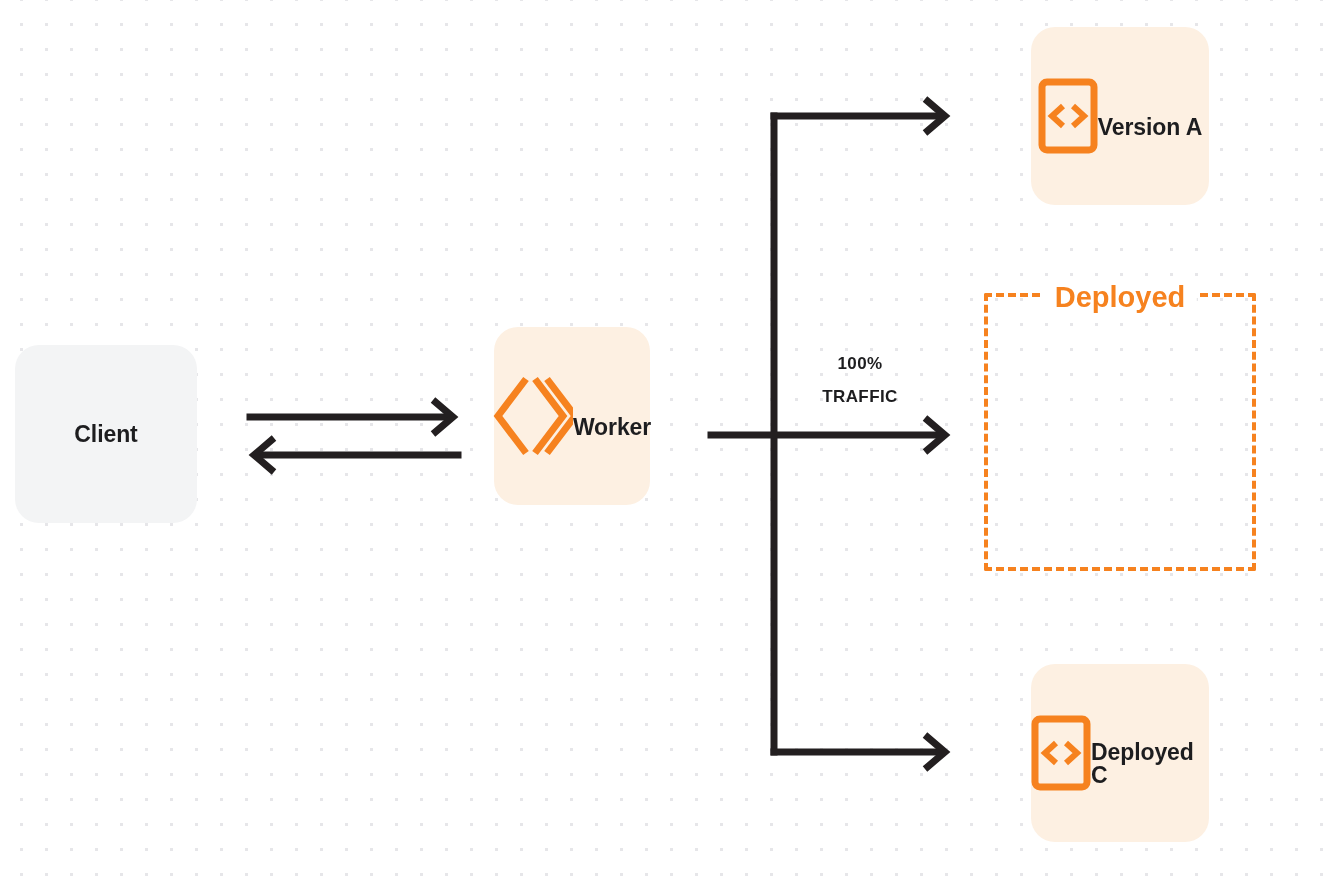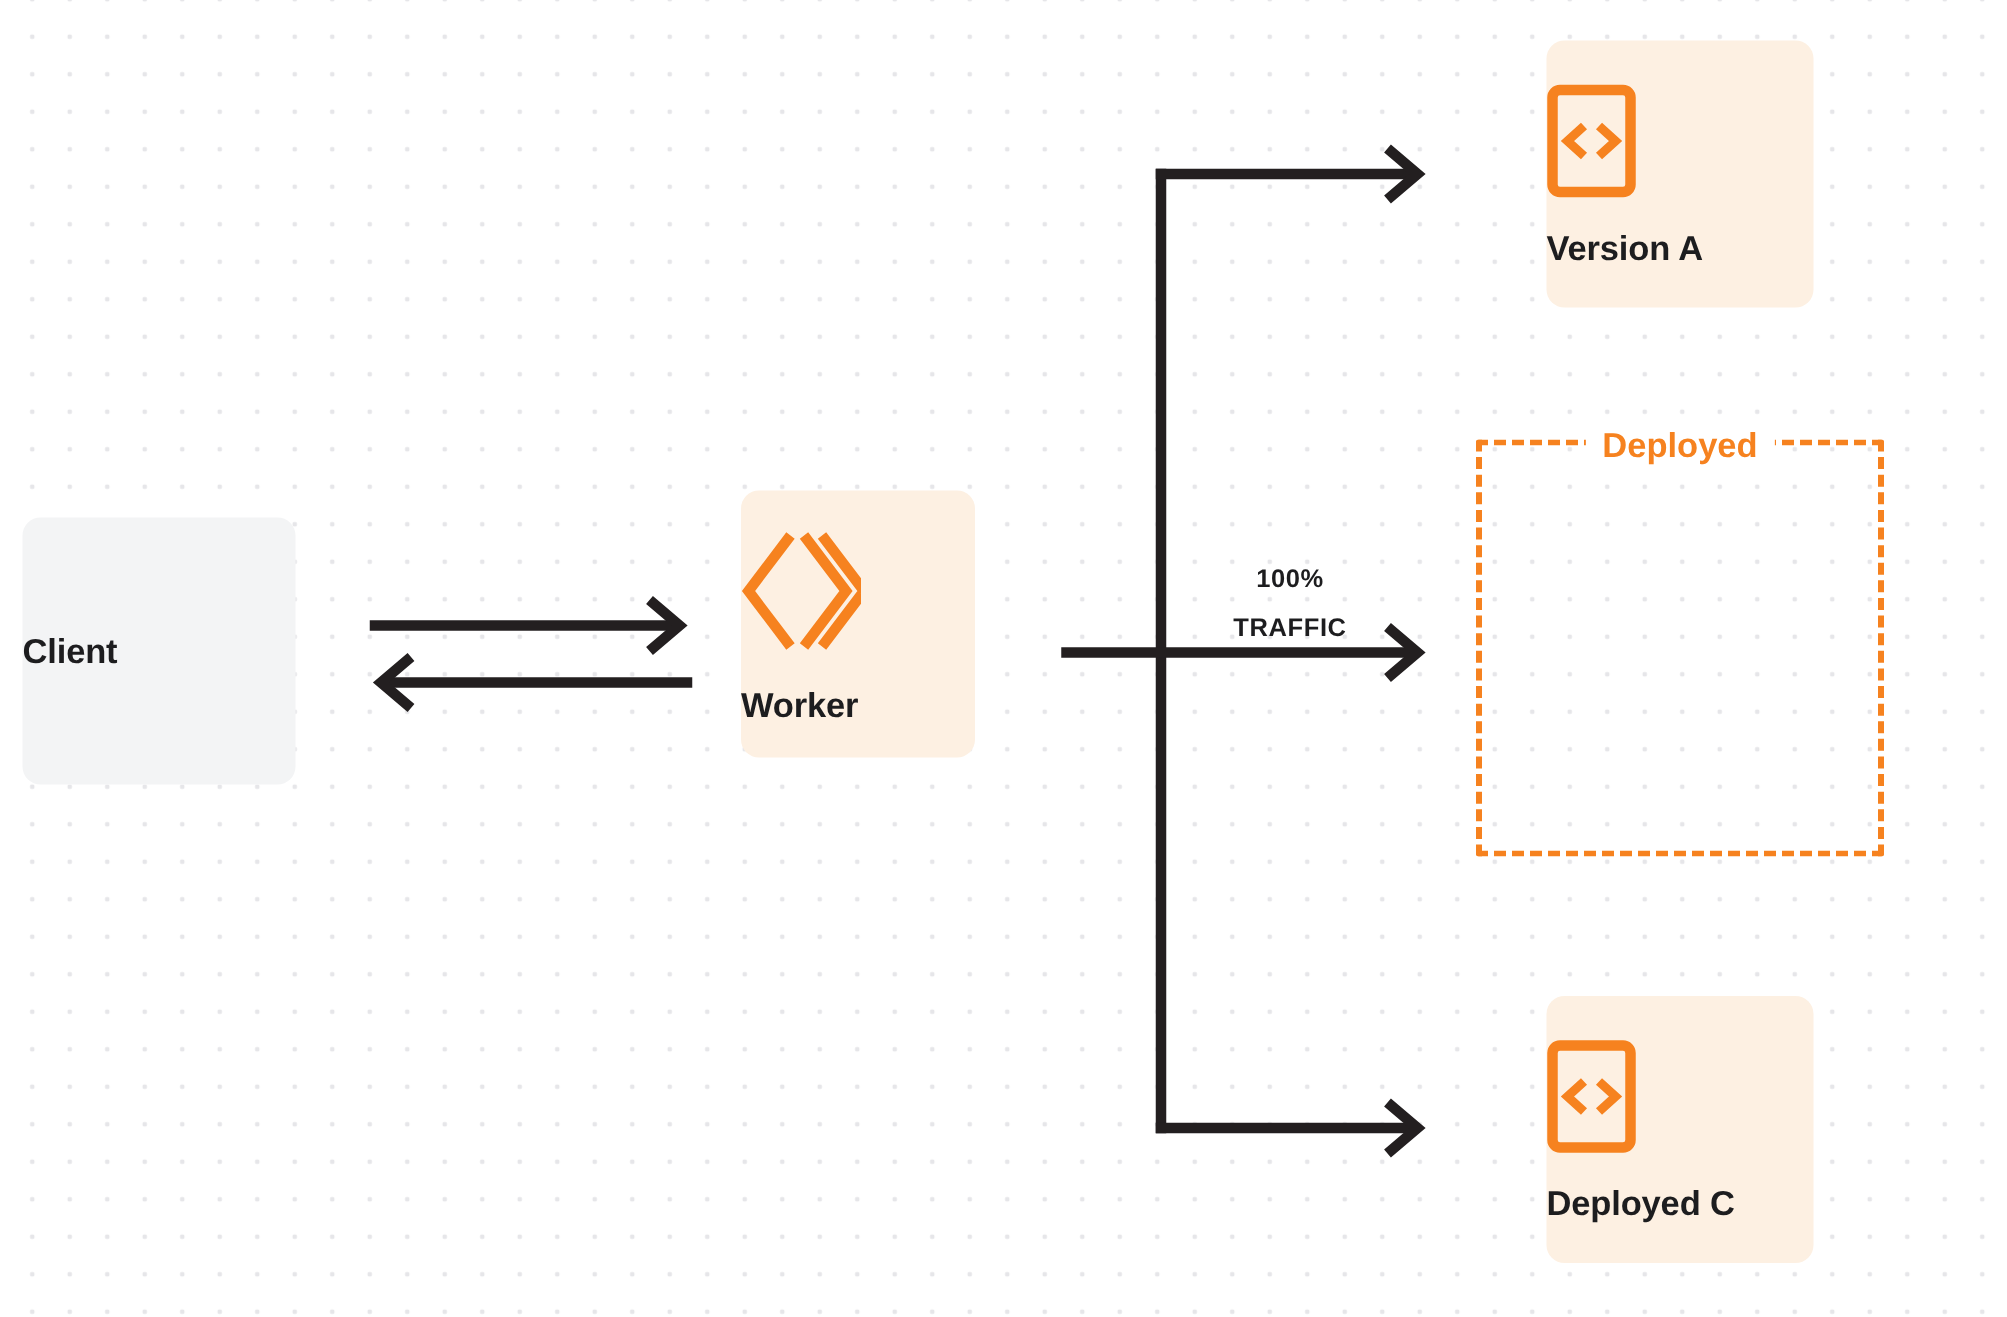--- a/index.html
+++ b/index.html
@@ -18,23 +18,23 @@
     background-color: #ffffff;
     background-image: radial-gradient(circle, #e6e6e9 1.6px, rgba(0,0,0,0) 1.7px);
     background-size: 25px 25px;
     background-position: 9px 12px;
   }
 
   
   .node {
     position: absolute;
     display: flex;
-    flex-direction: column;
+    align-items: center;
     justify-content: center;
-    border-radius: 12px;
+    border-radius: 24px;
     box-sizing: border-box;
   }
   .node-client {
     left: 15px;
     top: 345px;
     width: 182px;
     height: 178px;
     background: #f3f4f5;
   }
   .node-worker {
@@ -81,32 +81,32 @@
     border: 4px dashed #f6821f;
     border-radius: 2px;
   }
   .deployed-label {
     position: absolute;
     left: 50%;
     top: 0;
     transform: translate(-50%, -50%);
     background: #ffffff;
     padding: 0 11px;
-    font-size: 23px;
+    font-size: 29px;
     font-weight: bold;
     color: #f6821f;
     white-space: nowrap;
     line-height: 1;
   }
 
   
   .traffic-label {
     position: absolute;
     left: 793px;
-    top: 369px;
+    top: 347px;
     width: 134px;
     text-align: center;
     font-size: 17px;
     font-weight: bold;
     color: #1d1d1f;
     letter-spacing: 0.4px;
     line-height: 1.95;
   }
 
   

